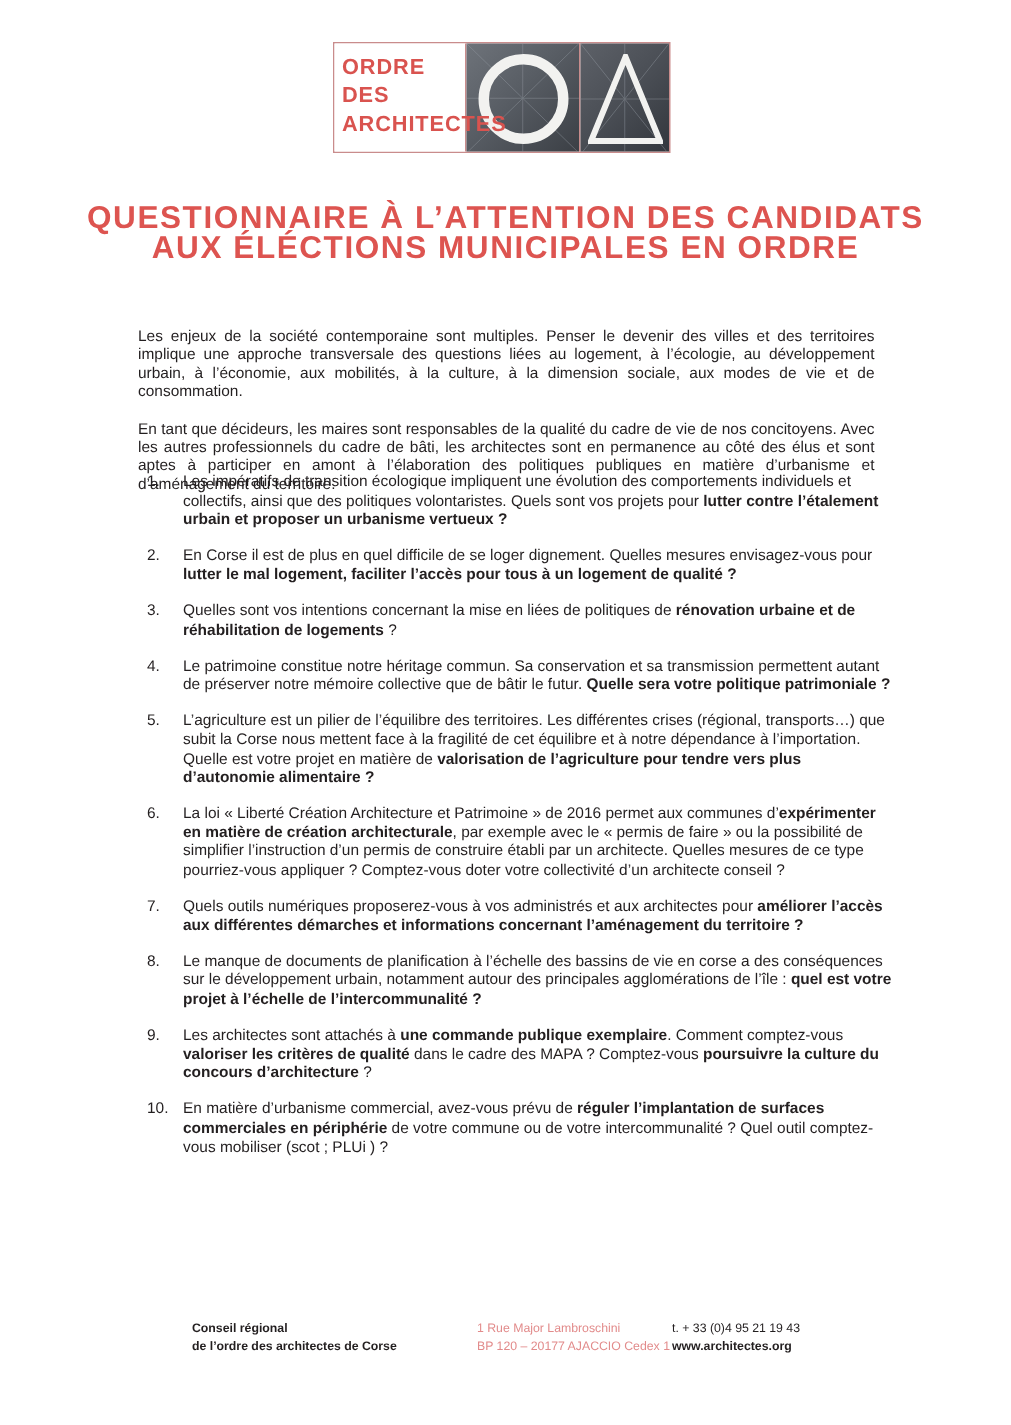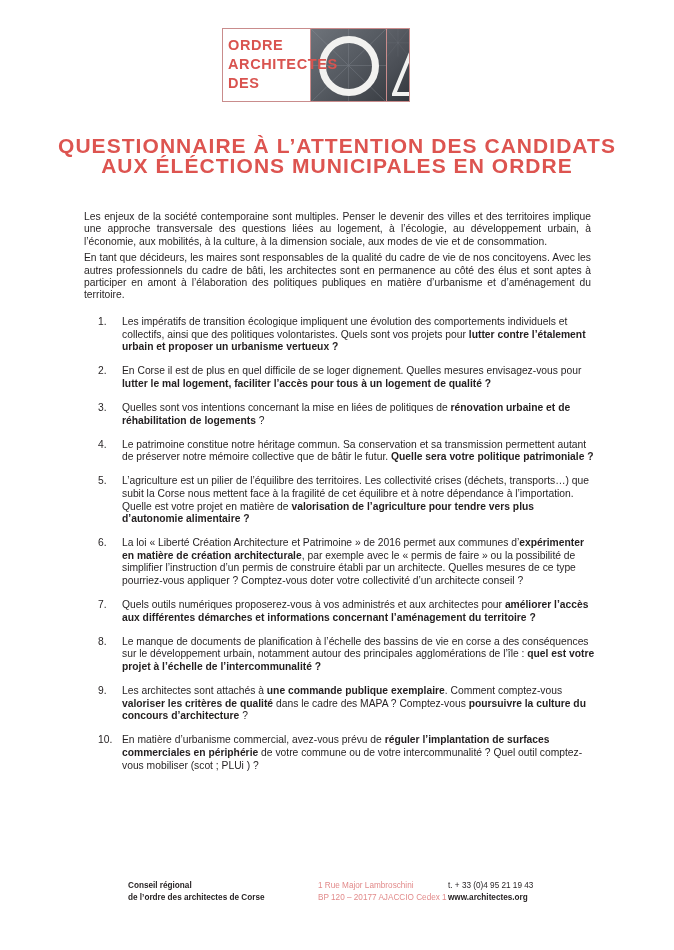--- a/index.html
+++ b/index.html
@@ -19,21 +19,21 @@
     width: 674px;
     height: 950px;
     box-sizing: border-box;
   }
 
   
   .logo-wrap {
     position: absolute;
     left: 222px;
     top: 28px;
-    width: 188px;
+    width: 225px;
     height: 74px;
   }
   .logo-frame {
     position: absolute;
     inset: 0;
     display: flex;
     border: 1px solid #c98c8c;
     box-sizing: border-box;
   }
   .logo-panel {
@@ -114,21 +114,21 @@
   .intro {
     position: absolute;
     left: 80px;
     top: 207px;
     width: 515px;
     font-size: 10.3px;
     line-height: 12.4px;
     text-align: justify;
     color: #231f20;
   }
-  .intro p { margin: 4px; }
+  .intro p { margin: 12px; }
 
   
   .questions {
     position: absolute;
     left: 98px;
     top: 316px;
     width: 500px;
   }
   .q {
     display: flex;
@@ -201,22 +201,22 @@
           </g>
         </svg>
         <svg class="logo-a" width="50" height="60" viewBox="0 0 50 60">
           <polygon points="25,2 48,58 2,58" fill="none" stroke="#f2f2f0" stroke-width="4"></polygon>
         </svg>
       </div>
     </div>
 
     <div class="logo-text" style="color: rgb(217, 83, 79);">
       <span>ORDRE</span>
+      <span>DES</span>
       <span>ARCHITECTES</span>
-      <span>DES</span>
     </div>
   </div>
 
   <div class="doc-title" style="color: rgb(221, 84, 80);">
     <span>QUESTIONNAIRE À L’ATTENTION DES CANDIDATS</span>
     <span>AUX ÉLÉCTIONS MUNICIPALES EN ORDRE</span>
   </div>
 
   <div class="intro">
     <p>Les enjeux de la société contemporaine sont multiples. Penser le devenir des villes et des territoires implique une approche transversale des questions liées au logement, à l’écologie, au développement urbain, à l’économie, aux mobilités, à la culture, à la dimension sociale, aux modes de vie et de consommation.</p>
@@ -235,21 +235,21 @@
       <div class="q">
         <div class="q-num">3.</div>
         <div class="q-body"><span>Quelles sont vos intentions concernant la mise en liées de politiques de </span><b>rénovation urbaine et de réhabilitation de logements</b><span> ?</span></div>
       </div>
       <div class="q">
         <div class="q-num">4.</div>
         <div class="q-body"><span>Le patrimoine constitue notre héritage commun. Sa conservation et sa transmission permettent autant de préserver notre mémoire collective que de bâtir le futur. </span><b>Quelle sera votre politique patrimoniale ?</b></div>
       </div>
       <div class="q">
         <div class="q-num">5.</div>
-        <div class="q-body"><span>L’agriculture est un pilier de l’équilibre des territoires. Les collectivité crises (déchets, transports…) que subit la Corse nous mettent face à la fragilité de cet équilibre et à notre dépendance à l’importation. Quelle est votre projet en matière de </span><b>valorisation de l’agriculture pour tendre vers plus d’autonomie alimentaire ?</b></div>
+        <div class="q-body"><span>L’agriculture est un pilier de l’équilibre des territoires. Les différentes crises (régional, transports…) que subit la Corse nous mettent face à la fragilité de cet équilibre et à notre dépendance à l’importation. Quelle est votre projet en matière de </span><b>valorisation de l’agriculture pour tendre vers plus d’autonomie alimentaire ?</b></div>
       </div>
       <div class="q">
         <div class="q-num">6.</div>
         <div class="q-body"><span>La loi « Liberté Création Architecture et Patrimoine » de 2016 permet aux communes d’</span><b>expérimenter en matière de création architecturale</b><span>, par exemple avec le « permis de faire » ou la possibilité de simplifier l’instruction d’un permis de construire établi par un architecte. Quelles mesures de ce type pourriez-vous appliquer ? Comptez-vous doter votre collectivité d’un architecte conseil ?</span></div>
       </div>
       <div class="q">
         <div class="q-num">7.</div>
         <div class="q-body"><span>Quels outils numériques proposerez-vous à vos administrés et aux architectes pour </span><b>améliorer l’accès aux différentes démarches et informations concernant l’aménagement du territoire ?</b></div>
       </div>
       <div class="q">

